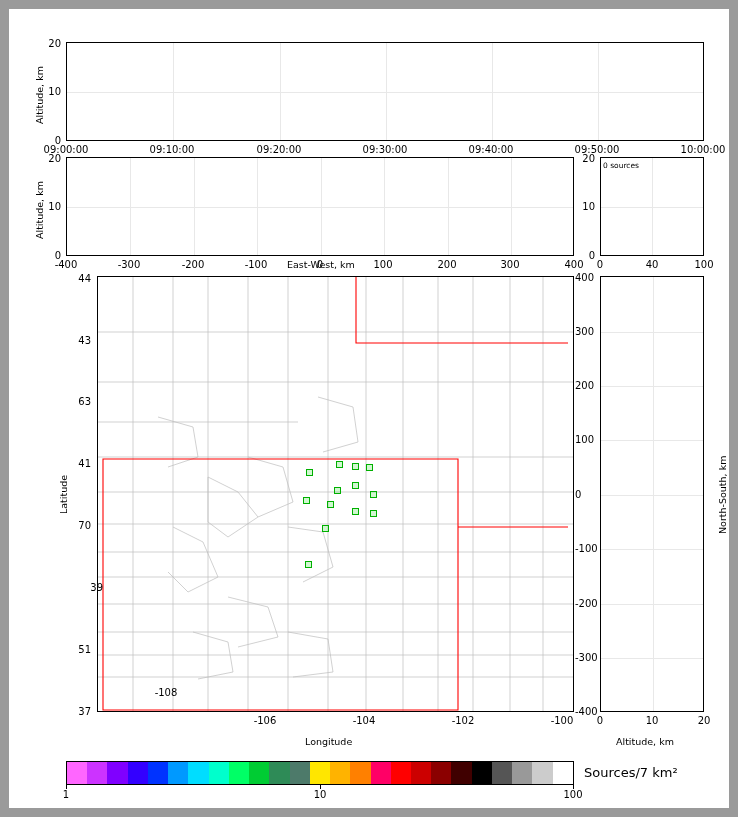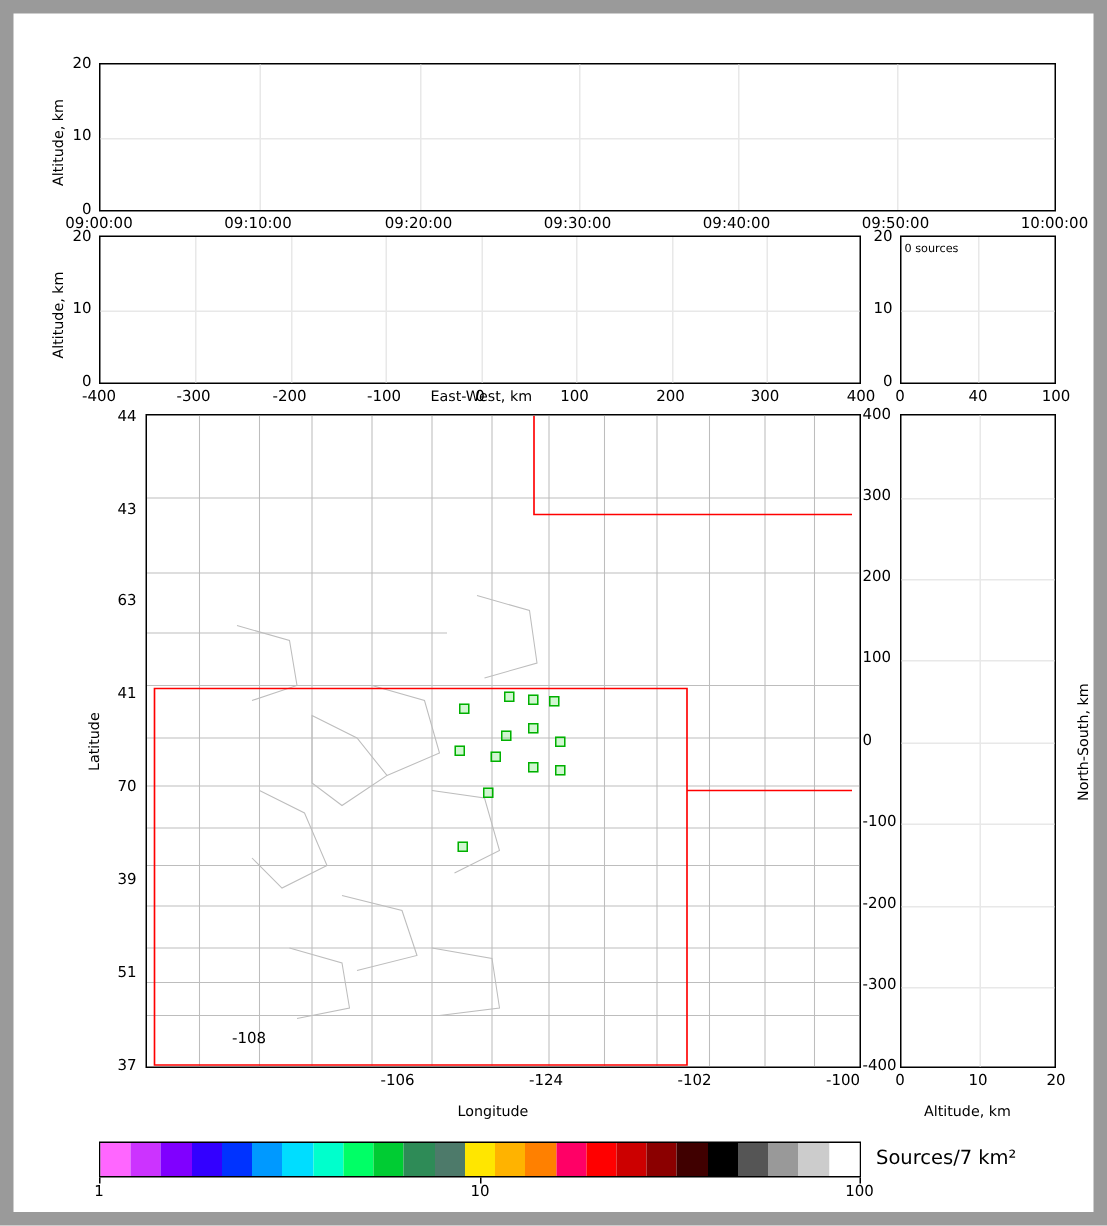--- a/index.html
+++ b/index.html
@@ -178,31 +178,31 @@
     <div class="sq" style="left:272px;top:214px;width:7px;height:7px;"></div>
     <div class="sq" style="left:229px;top:224px;width:7px;height:7px;"></div>
     <div class="sq" style="left:254px;top:231px;width:7px;height:7px;"></div>
     <div class="sq" style="left:272px;top:233px;width:7px;height:7px;"></div>
     <div class="sq" style="left:224px;top:248px;width:7px;height:7px;"></div>
     <div class="sq" style="left:207px;top:284px;width:7px;height:7px;"></div>
   </div>
 
   <div class="lbl lbly" style="left:60px;top:702px;width:22px;">37</div>
   <div class="lbl lbly" style="left:60px;top:640px;width:22px;">51</div>
-  <div class="lbl lbly" style="left:60px;top:578px;width:22px;">39</div>
+  <div class="lbl lbly" style="left:72px;top:578px;width:22px;">39</div>
   <div class="lbl lbly" style="left:60px;top:516px;width:22px;">70</div>
   <div class="lbl lbly" style="left:60px;top:454px;width:22px;">41</div>
   <div class="lbl lbly" style="left:60px;top:392px;width:22px;">63</div>
   <div class="lbl lbly" style="left:60px;top:331px;width:22px;">43</div>
   <div class="lbl lbly" style="left:60px;top:269px;width:22px;">44</div>
   <div class="axtitle vert" style="left:49px;top:505px;">Latitude</div>
 
   <div class="lbl lblx" style="left:157px;top:678px;">-108</div>
   <div class="lbl lblx" style="left:256px;top:706px;">-106</div>
-  <div class="lbl lblx" style="left:355px;top:706px;">-124</div>
+  <div class="lbl lblx" style="left:355px;top:706px;">-104</div>
   <div class="lbl lblx" style="left:454px;top:706px;">-102</div>
   <div class="lbl lblx" style="left:553px;top:706px;">-100</div>
   <div class="axtitle" style="left:296px;top:727px;">Longitude</div>
 
   <div class="axes" style="left:591px;top:267px;width:104px;height:436px;">
     <div class="grid-h" style="top:55px;"></div>
     <div class="grid-h" style="top:109px;"></div>
     <div class="grid-h" style="top:163px;"></div>
     <div class="grid-h" style="top:218px;"></div>
     <div class="grid-h" style="top:272px;"></div>

